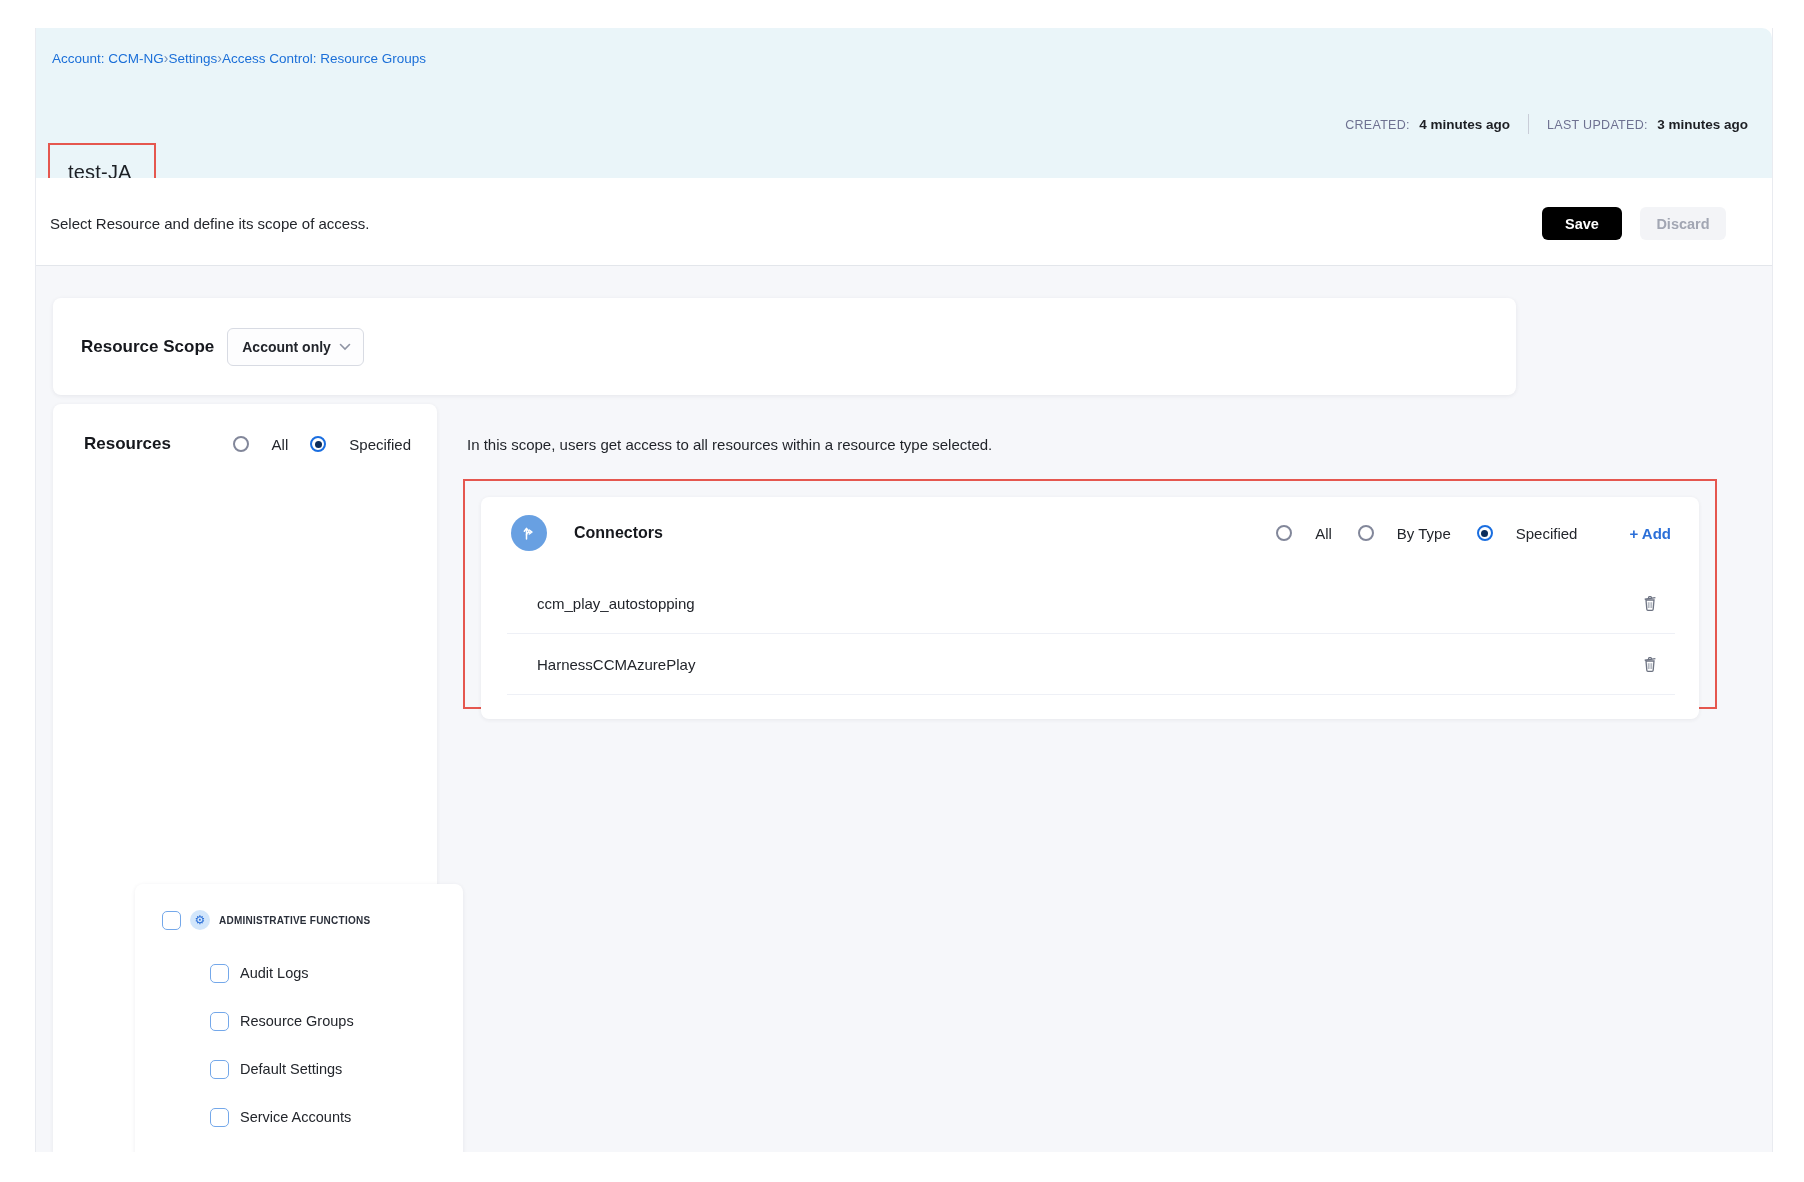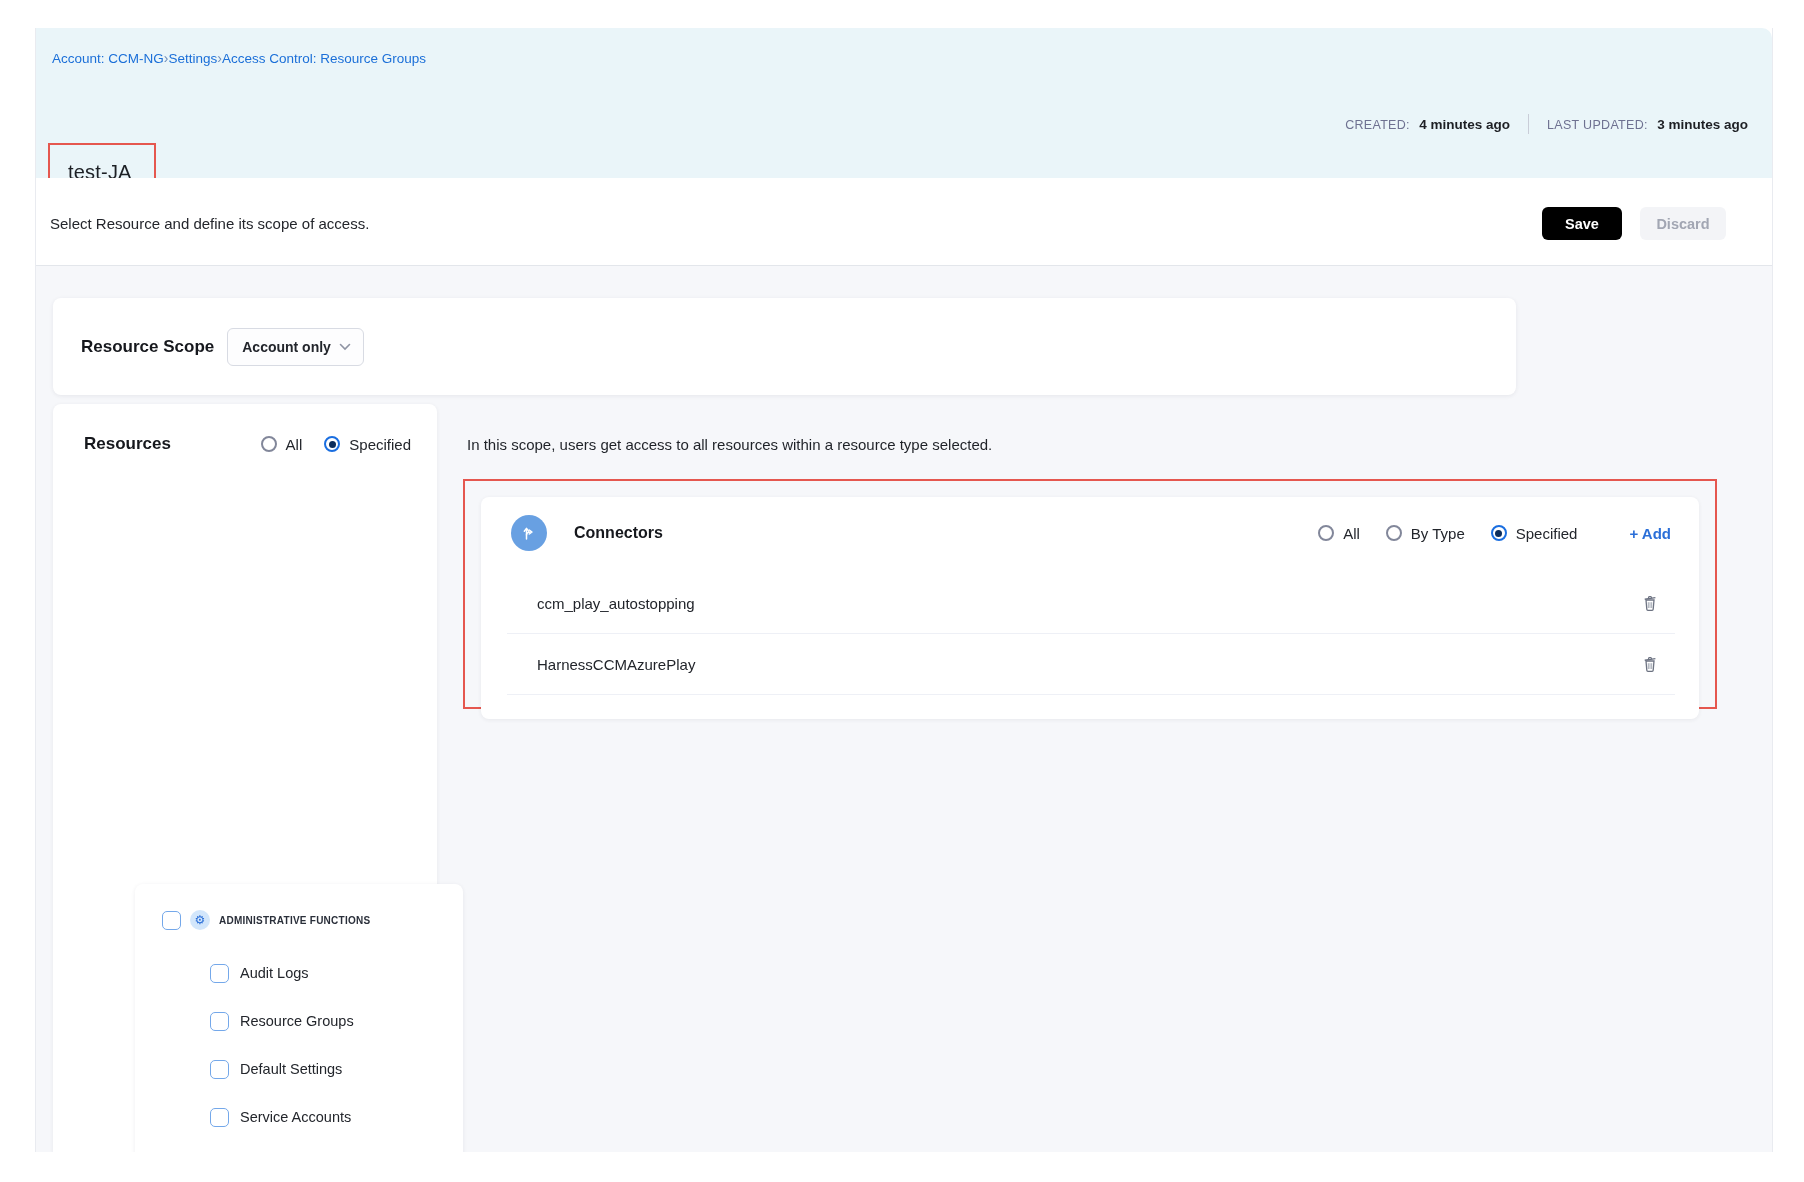--- a/index.html
+++ b/index.html
@@ -45,21 +45,21 @@
   .scope-label { font-size:17px; font-weight:bold; color:#16181d; }
   .select { margin-left:13px; width:137px; height:38px; border:1px solid #d8dbe3; border-radius:6px;
     background:#fdfdfe; display:flex; align-items:center; padding:0 12px 0 14px; cursor:pointer; }
   .select .sel-val { font-size:14px; font-weight:bold; color:#23262c; flex:1; }
 
   
   .res-panel { position:absolute; left:53px; top:404px; width:384px; height:748px;
     background:#fff; border-radius:8px 8px 0 0; box-shadow:0 1px 4px rgba(40,41,61,.07); }
   .res-head { display:flex; align-items:center; padding:30px 26px 0 31px; }
   .res-head h2 { font-size:17px; font-weight:bold; color:#16181d; }
-  .opt { display:flex; align-items:center; gap:9px; cursor:pointer; }
+  .opt { display:flex; align-items:center; gap:23px; cursor:pointer; }
   .opt .olabel { font-size:15px; color:#23262c; }
   .radio { width:16px; height:16px; border-radius:50%; border:2px solid #82879a; background:#fff;
     position:relative; flex:0 0 auto; }
   .radio.sel { border-color:#1a6ee0; }
   .radio.sel::after { content:""; position:absolute; inset:2.5px; border-radius:50%; background:#0b2d5c; }
 
   .list-card { position:absolute; left:82px; top:480px; width:328px; height:610px; }
   .group-head { display:flex; align-items:center; gap:9px; padding:26px 0 0 27px; cursor:pointer; }
   .group-label { font-size:10px; font-weight:bold; color:#2a2f3a; letter-spacing:.25px; }
   .cb { width:19px; height:19px; border:1.5px solid #74a8ea; border-radius:5px; background:#fff; flex:0 0 auto; }

